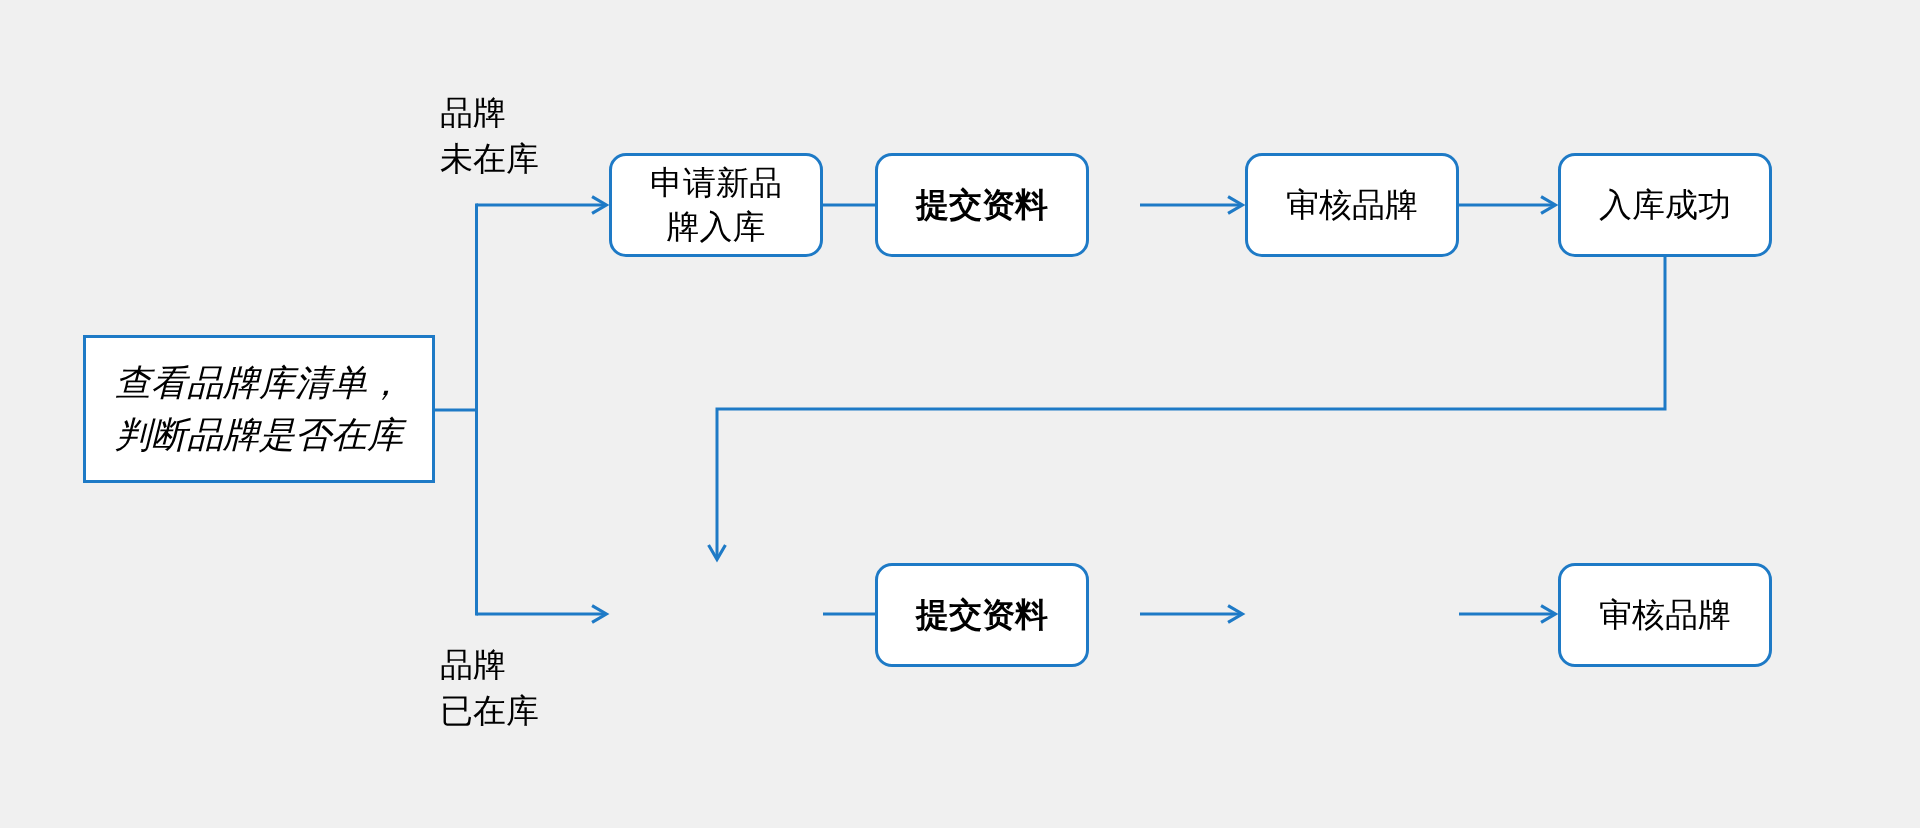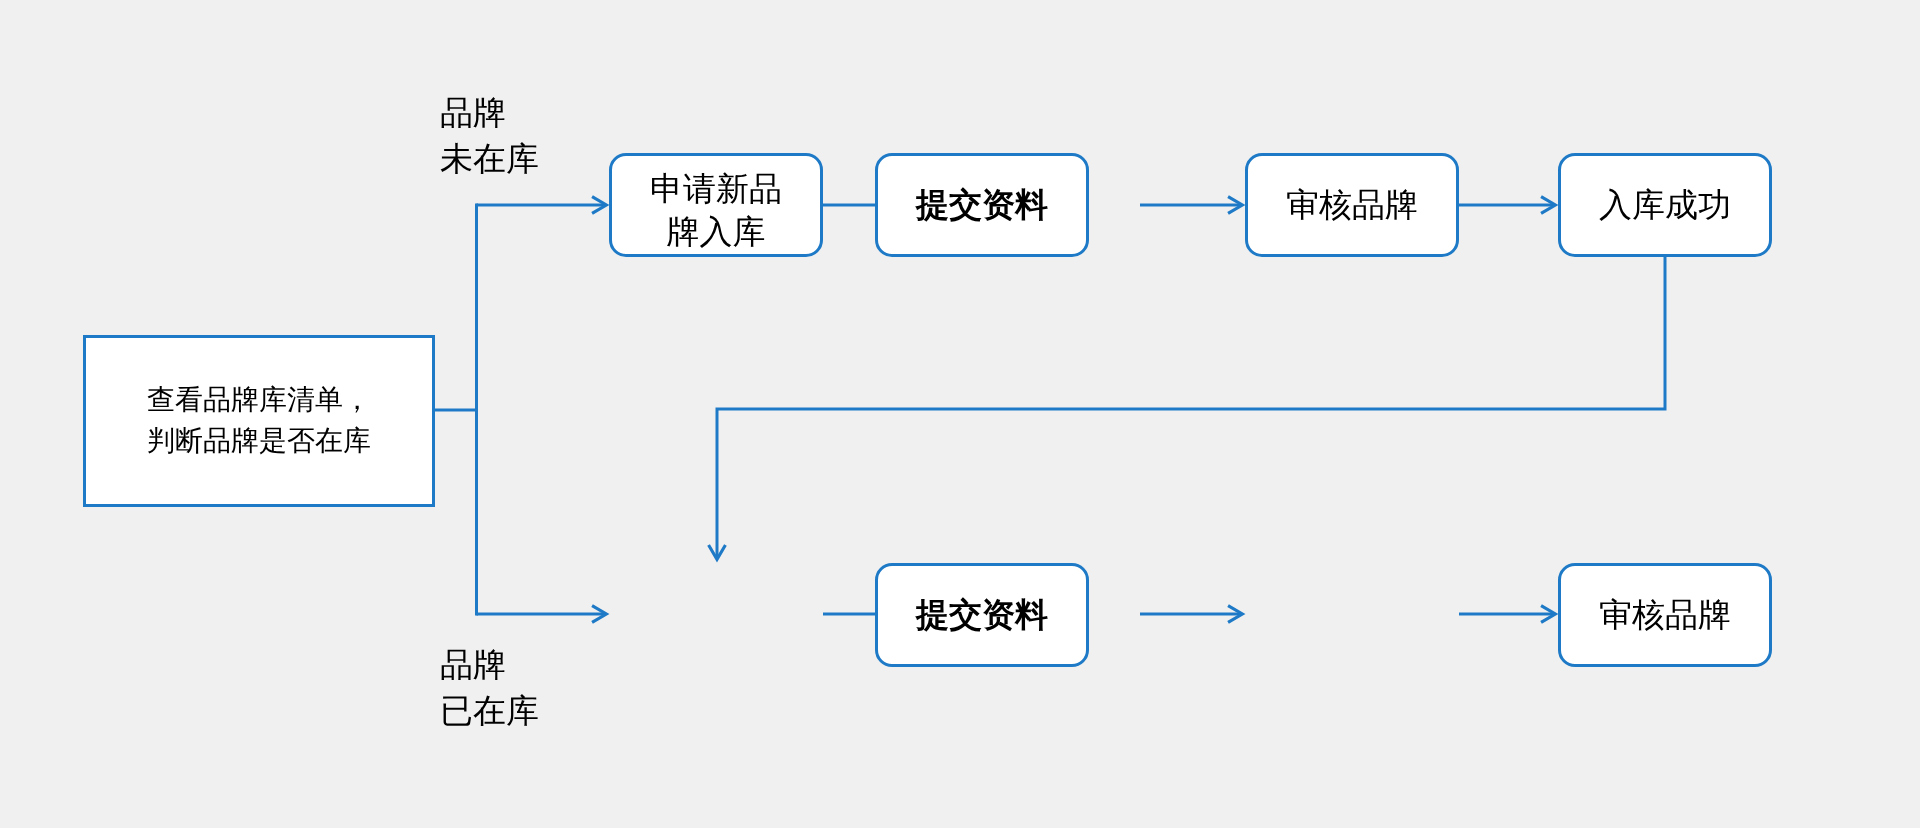--- a/index.html
+++ b/index.html
@@ -26,27 +26,27 @@
     align-items:center;
     justify-content:center;
     text-align:center;
     white-space:pre-line;
     font-size:33px;
     line-height:1.32;
   }
   .node.rounded{border-radius:17px;}
 
   .start{
-    left:83px;top:335px;width:352px;height:172px;
-    font-size:28px;line-height:1.45;
+    left:83px;top:335px;width:352px;height:148px;
+    font-size:36px;line-height:1.45;font-style:italic;
   }
 
   .row-top{top:153px;}
   .row-bottom{top:563px;}
-  .col-1{left:609px;align-items:flex-end;}
+  .col-1{left:609px;}
   .col-2{left:875px;font-weight:bold;}
   .col-3{left:1245px;}
   .col-4{left:1558px;}
   .proc{width:214px;height:104px;}
 
   .branch-label{
     position:absolute;
     width:200px;
     text-align:left;
     white-space:pre-line;

